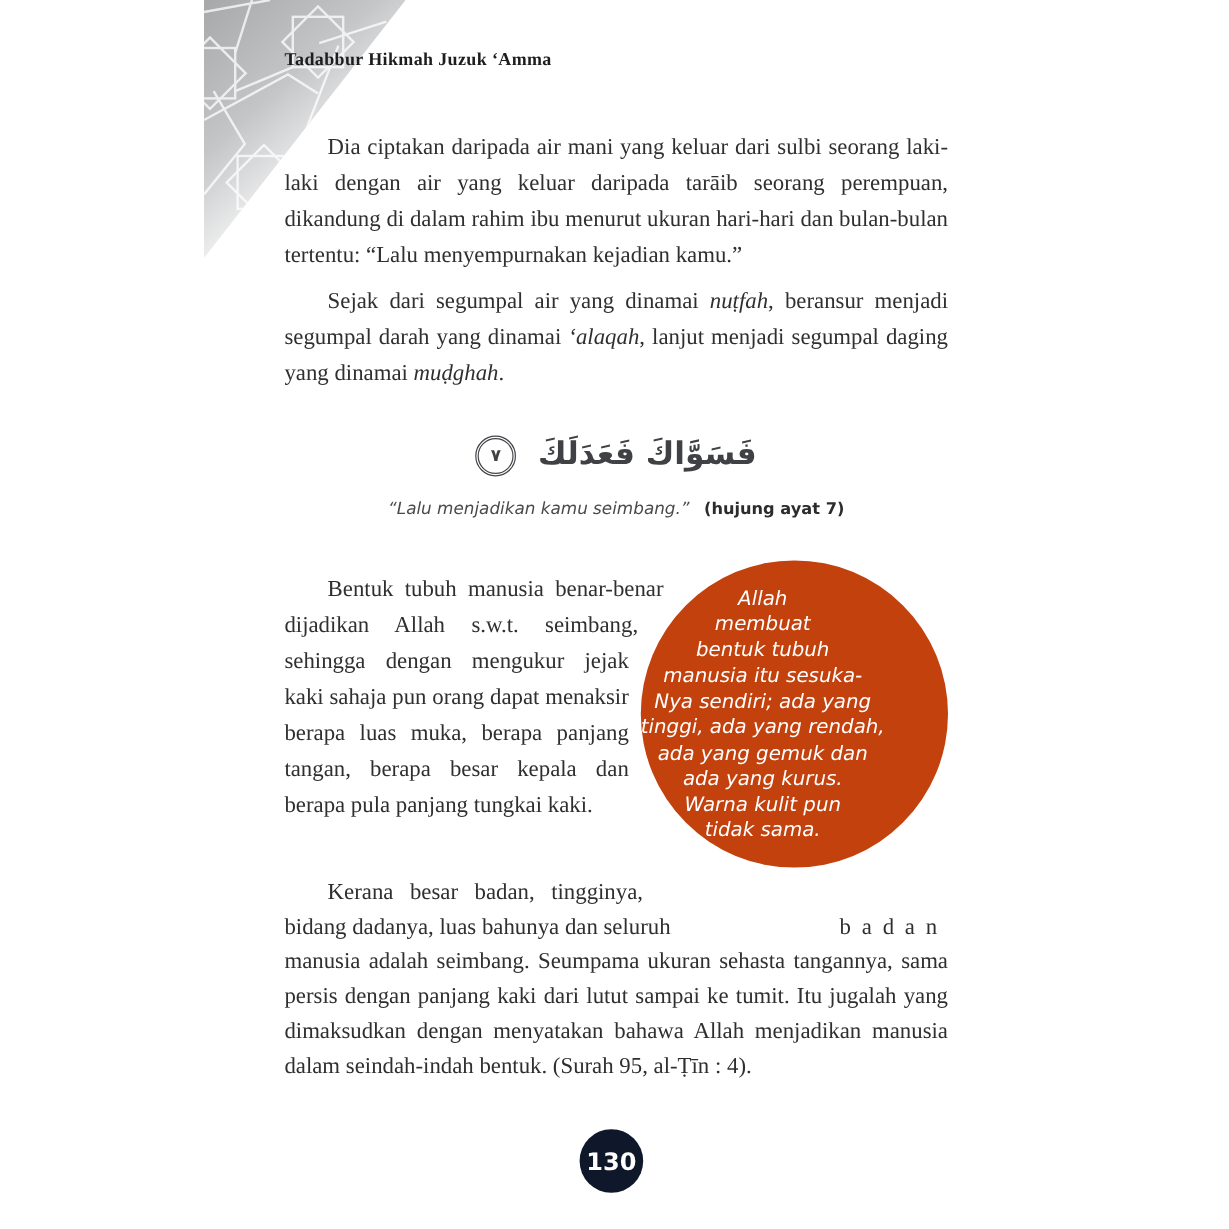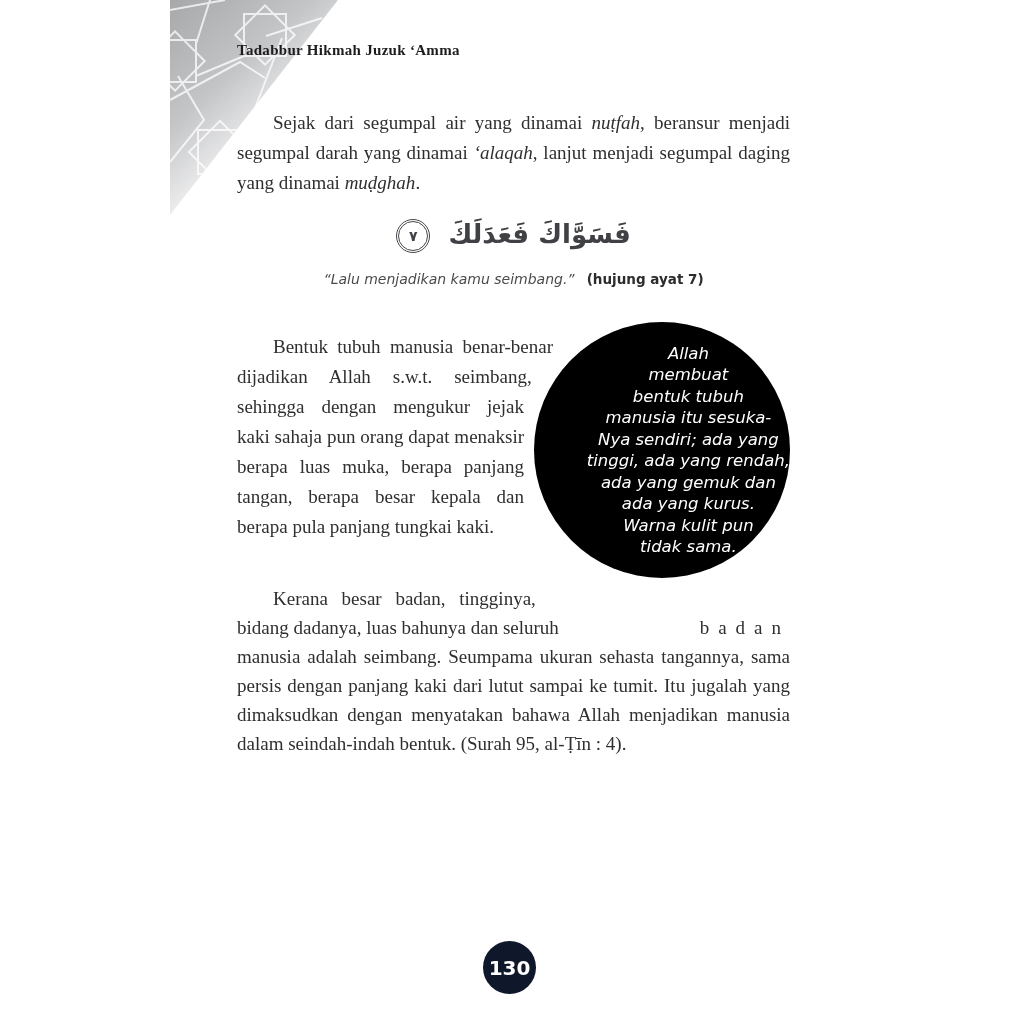--- a/index.html
+++ b/index.html
@@ -17,44 +17,44 @@
   }
   
   .content{
     position:absolute;left:237px;top:108px;width:553px;
     font-size:19px;line-height:30px;text-align:justify;
   }
   p.body-par{margin:0 0 9px;text-indent:36px;}
   p.body-par em{}
   
   .verse-block{
-    margin:16px 0 10px;text-align:center;direction:rtl;
+    margin:32px 0 10px;text-align:center;direction:rtl;
     font-family:"DejaVu Sans", sans-serif;font-weight:bold;
     font-size:26px;line-height:40px;color:#404144;text-indent:0;
   }
   .ayah-marker{
     display:inline-block;width:34px;height:34px;line-height:29px;
     border:3px double #45464a;border-radius:50%;
     font-size:14px;font-weight:bold;text-align:center;vertical-align:middle;
     margin-right:9px;box-sizing:border-box;
   }
   .verse-caption{
     text-align:center;margin:0;line-height:26px;text-indent:0;
     font-family:"DejaVu Sans", sans-serif;
   }
   .caption-quote{font-style:italic;font-size:14px;color:#4a4a4d;}
   .caption-ref{font-weight:bold;font-size:13.5px;color:#2c2c2e;margin-left:6px;}
   
   .p3-wrap{margin-top:40px;}
   .quote-circle{
     float:right;width:256px;height:256px;border-radius:50%;
-    background:#000000;
+    background:#c2410c;
     shape-outside:circle(50%);shape-margin:12px;
     margin:-10px 0 6px 10px;
-    display:flex;align-items:center;justify-content:flex-end;
+    display:flex;align-items:center;justify-content:flex-start;
   }
   .quote-circle .qc-text{
     font-family:"DejaVu Sans", sans-serif;font-style:italic;
     color:#ffffff;font-size:16.5px;line-height:21.5px;text-align:center;
   }
   
   .p4{clear:both;margin-top:13px;line-height:29px;}
   .p4-line1{text-indent:36px;word-spacing:9px;text-align:left;}
   .p4-line2{display:flex;justify-content:space-between;}
   .p4-line2 .spread-word{letter-spacing:9px;white-space:nowrap;}
@@ -91,20 +91,21 @@
       <rect x="-16" y="40" width="42" height="42" transform="rotate(45 5 61)"></rect>
       <path d="M0 10 L55 0 M0 100 L70 62 L95 78 M18 212 L62 168 L112 38 M0 162 L34 120 L8 76 M52 150 L122 118 M96 36 L152 18 M70 192 L132 58 M26 76 L74 56 M40 0 L26 44"></path>
     </g>
   </svg>
 </div>
 
 <div class="page-header">Tadabbur Hikmah Juzuk ‘Amma</div>
 
 <div class="content">
 
+  <p class="body-par">Dia ciptakan daripada air mani yang keluar dari sulbi seorang laki-laki dengan air yang keluar daripada tarāib seorang perempuan, dikandung di dalam rahim ibu menurut ukuran hari-hari dan bulan-bulan tertentu: “Lalu menyempurnakan kejadian kamu.”</p>
 
   <p class="body-par"><span>Sejak dari segumpal air yang dinamai </span><em>nuṭfah</em><span>, beransur menjadi segumpal darah yang dinamai </span><em>‘alaqah</em><span>, lanjut menjadi segumpal daging yang dinamai </span><em>muḍghah</em><span>.</span></p>
 
   <div class="verse-block">
     <span>فَسَوَّاكَ فَعَدَلَكَ</span>
     <span class="ayah-marker">٧</span>
   </div>
 
   <p class="verse-caption">
     <span class="caption-quote">“Lalu menjadikan kamu seimbang.”</span>

